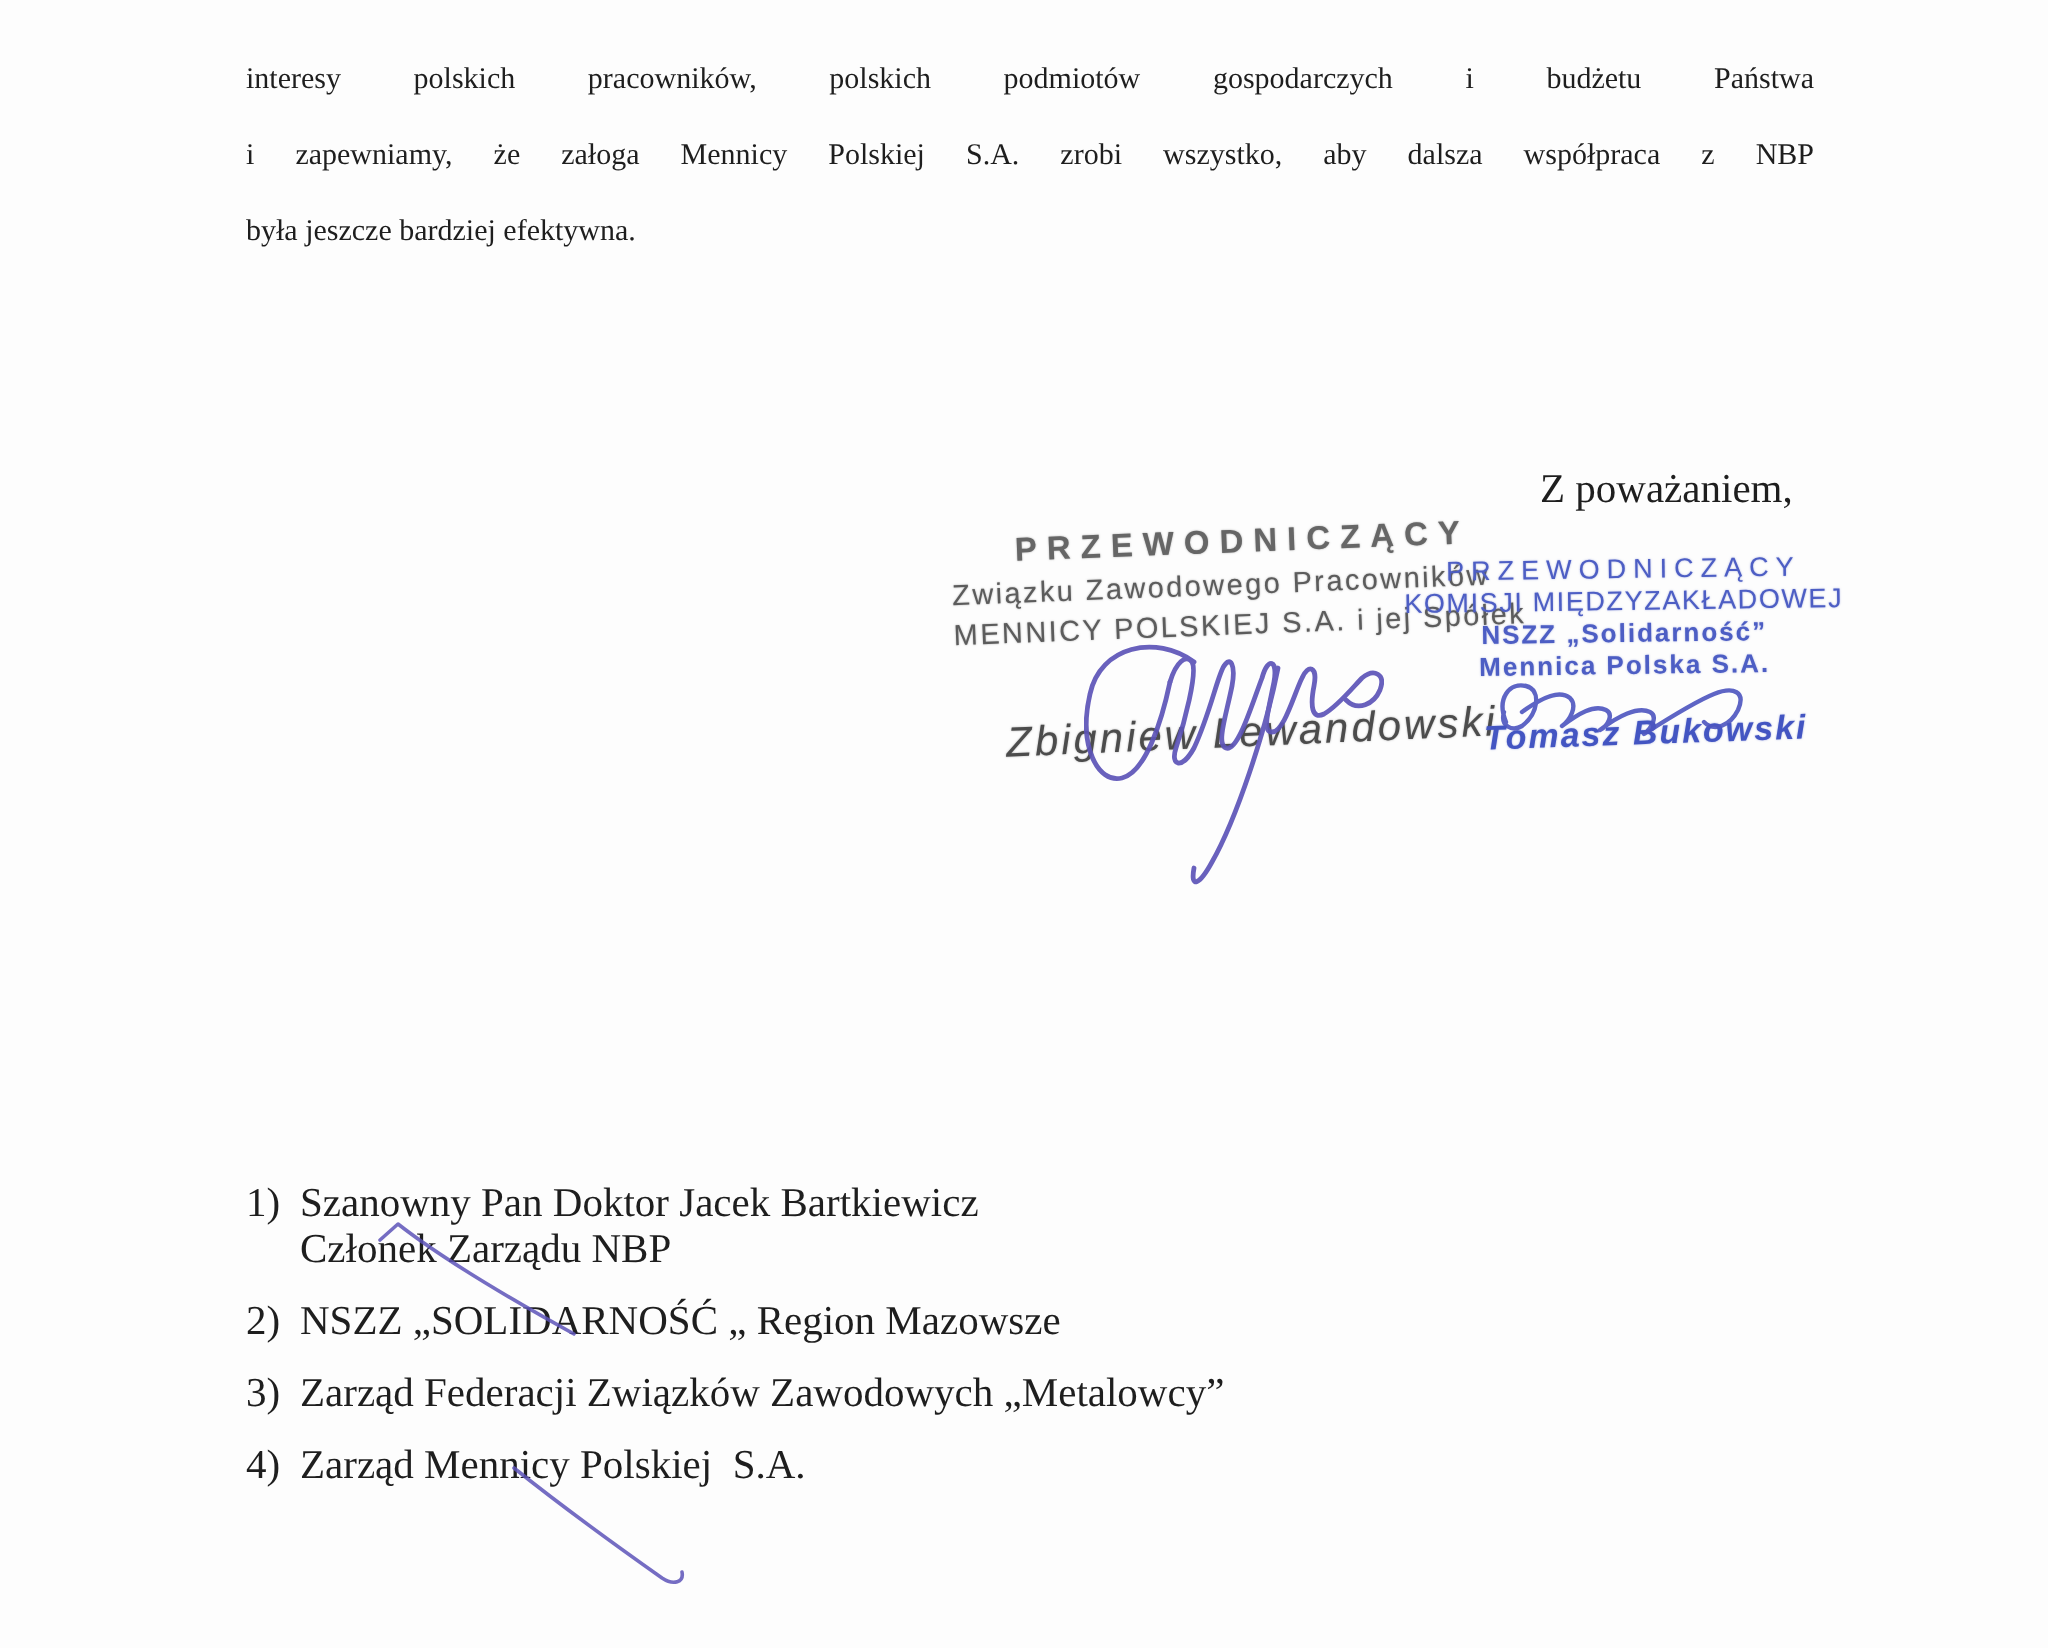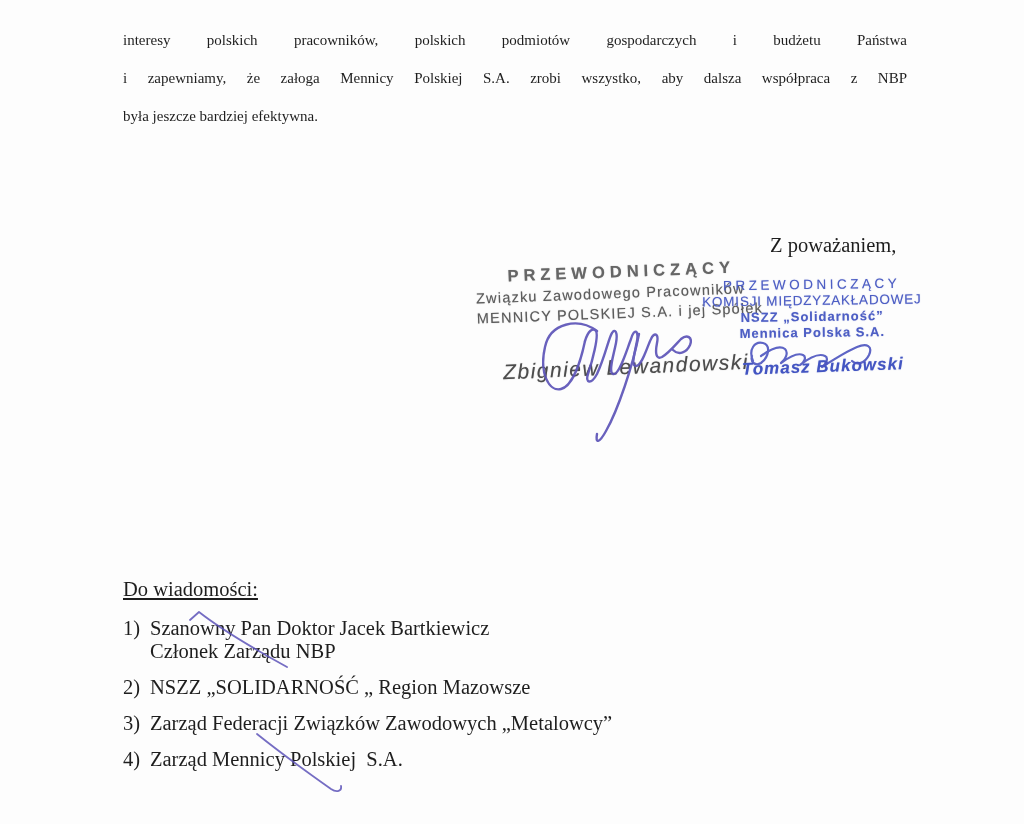--- a/index.html
+++ b/index.html
@@ -119,21 +119,20 @@
       <path d="M753,361 C748,349 755,341 763,343 C771,345 769,357 761,363 C756,366 750,363 752,356"></path>
       <path d="M761,356 C772,348 780,345 785,349 C789,353 785,360 781,363 C789,357 797,352 803,355 C807,357 804,363 800,365 C809,358 819,353 825,356 C829,358 826,364 822,367 C833,360 847,351 857,347 C867,343 873,346 869,355 C865,363 857,366 852,361"></path>
     </g>
 
     <path stroke="#5d54b8" stroke-width="1.8" opacity="0.85" d="M190,620 L199,612 C222,630 258,651 287,667"></path>
 
     <path stroke="#5d54b8" stroke-width="1.8" opacity="0.85" d="M257,734 C282,754 314,777 331,789 C337,793 342,791 341,786"></path>
   </svg>
 
   <div class="dist">
-    <div class="dist-heading">Do wiadomości:</div>
     <div class="dist-item"><span class="num">1)</span><span>Szanowny Pan Doktor Jacek Bartkiewicz</span></div>
     <div class="dist-sub">Członek Zarządu NBP</div>
     <div class="dist-item"><span class="num">2)</span><span>NSZZ „SOLIDARNOŚĆ „ Region Mazowsze</span></div>
     <div class="dist-item"><span class="num">3)</span><span>Zarząd Federacji Związków Zawodowych „Metalowcy”</span></div>
     <div class="dist-item"><span class="num">4)</span><span>Zarząd Mennicy Polskiej  S.A.</span></div>
   </div>
 
 </div>
 
 </body></html>

